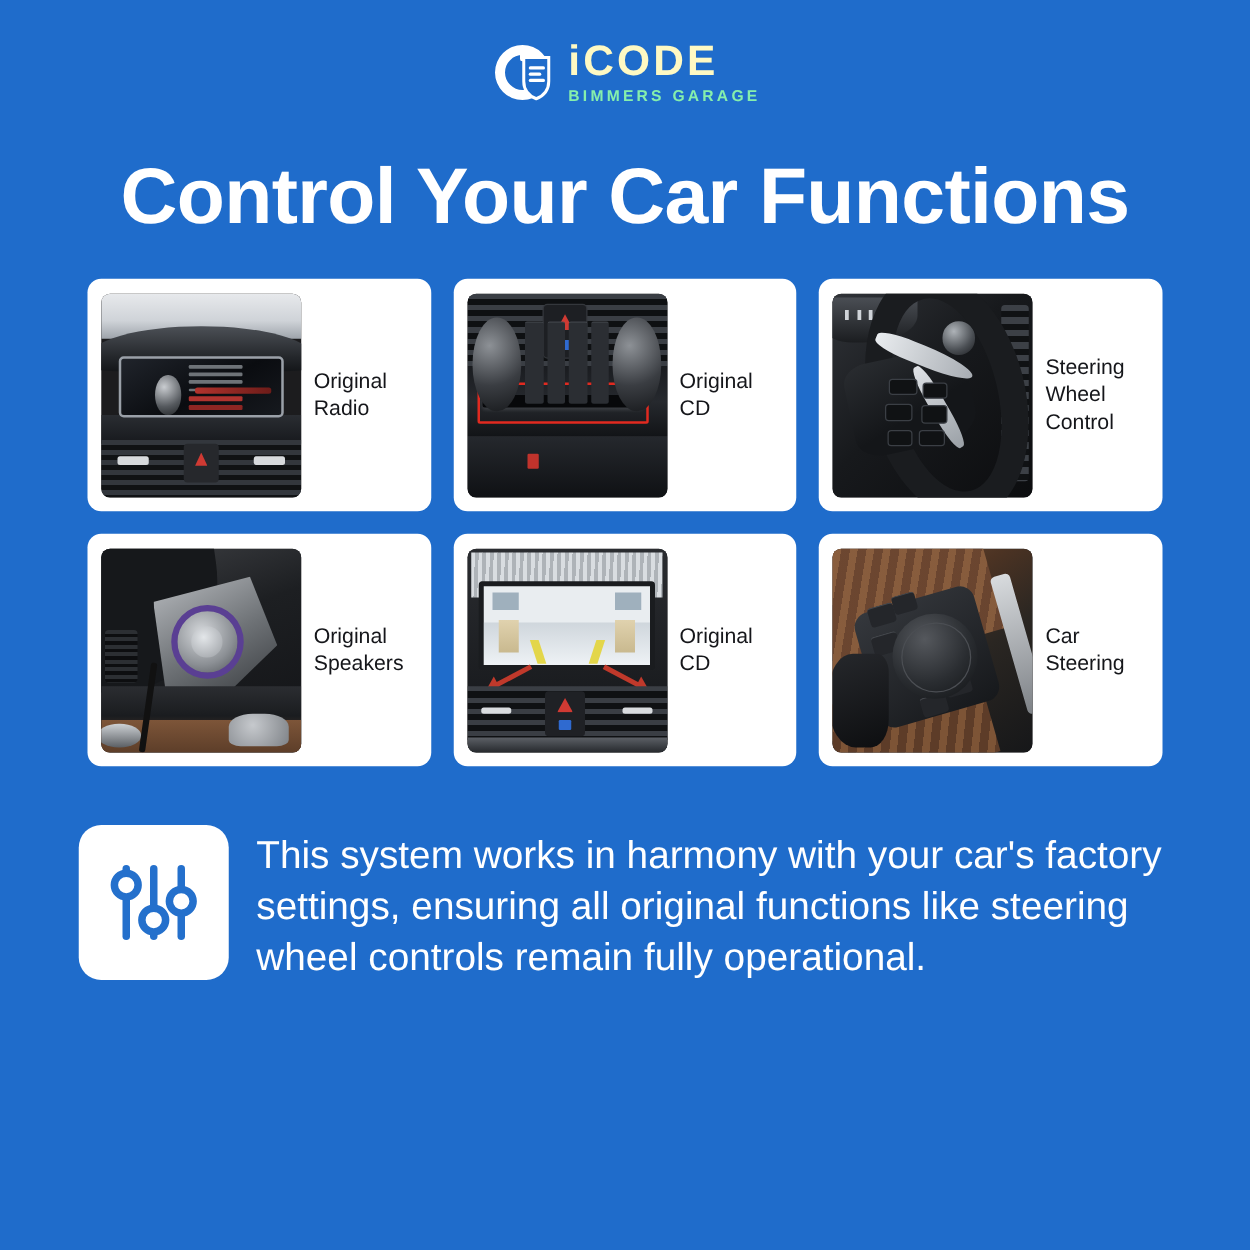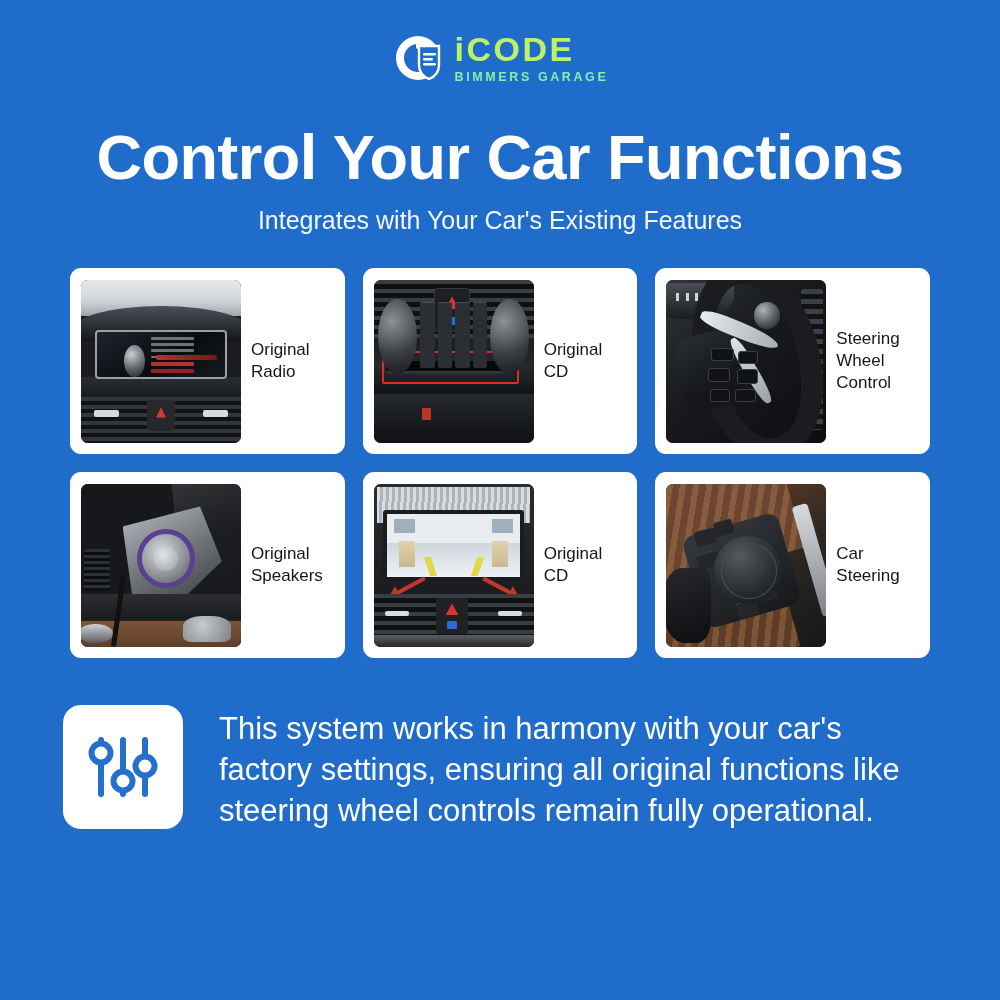--- a/index.html
+++ b/index.html
@@ -36,21 +36,21 @@
     height: 52px;
     position: relative;
     flex: 0 0 auto;
   }
 
   .logo-text { display: flex; flex-direction: column; line-height: 1; }
 
   .logo-title {
     font-size: 34px;
     font-weight: 700;
-    color: #bef264;
+    color: #fef9c3;
     letter-spacing: 2.5px;
   }
 
   .logo-sub {
     font-size: 12.5px;
     font-weight: 700;
     color: #86efac;
     letter-spacing: 2.6px;
     margin-top: 5px;
   }
@@ -293,21 +293,21 @@
     background: linear-gradient(160deg,#26282c,#0d0e10); border-radius: 40% 20% 30% 45%; }
   .cc-trim { position:absolute; right:2%; top:12%; width:10%; height:70%;
     background: linear-gradient(180deg,#d8dbde,#7d8186); transform: rotate(-16deg); border-radius:4px; }
 
   
   .bottom {
     margin: 47px auto 0 auto;
     width: 880px;
     display: flex;
     align-items: flex-start;
-    gap: 36px;
+    gap: 22px;
     padding-left: 3px;
   }
 
   .icon-box {
     width: 120px;
     height: 124px;
     background: #ffffff;
     border-radius: 18px;
     flex: 0 0 auto;
     display: flex;
@@ -340,21 +340,20 @@
     </div>
     <div class="logo-text">
       <span class="logo-title">iCODE</span>
       <span class="logo-sub">BIMMERS GARAGE</span>
     </div>
   </div>
 </div>
 
 <div class="title-block">
   <h1 class="main-title">Control Your Car Functions</h1>
-  <div class="sub-title">Integrates with Your Car's Existing Features</div>
 </div>
 
 <div class="grid">
 
   <div class="card">
     <div class="card-thumb">
       <div class="t-fill">
         <div class="radio-sky"></div>
         <div class="radio-hood"></div>
         <div class="radio-dash"></div>

